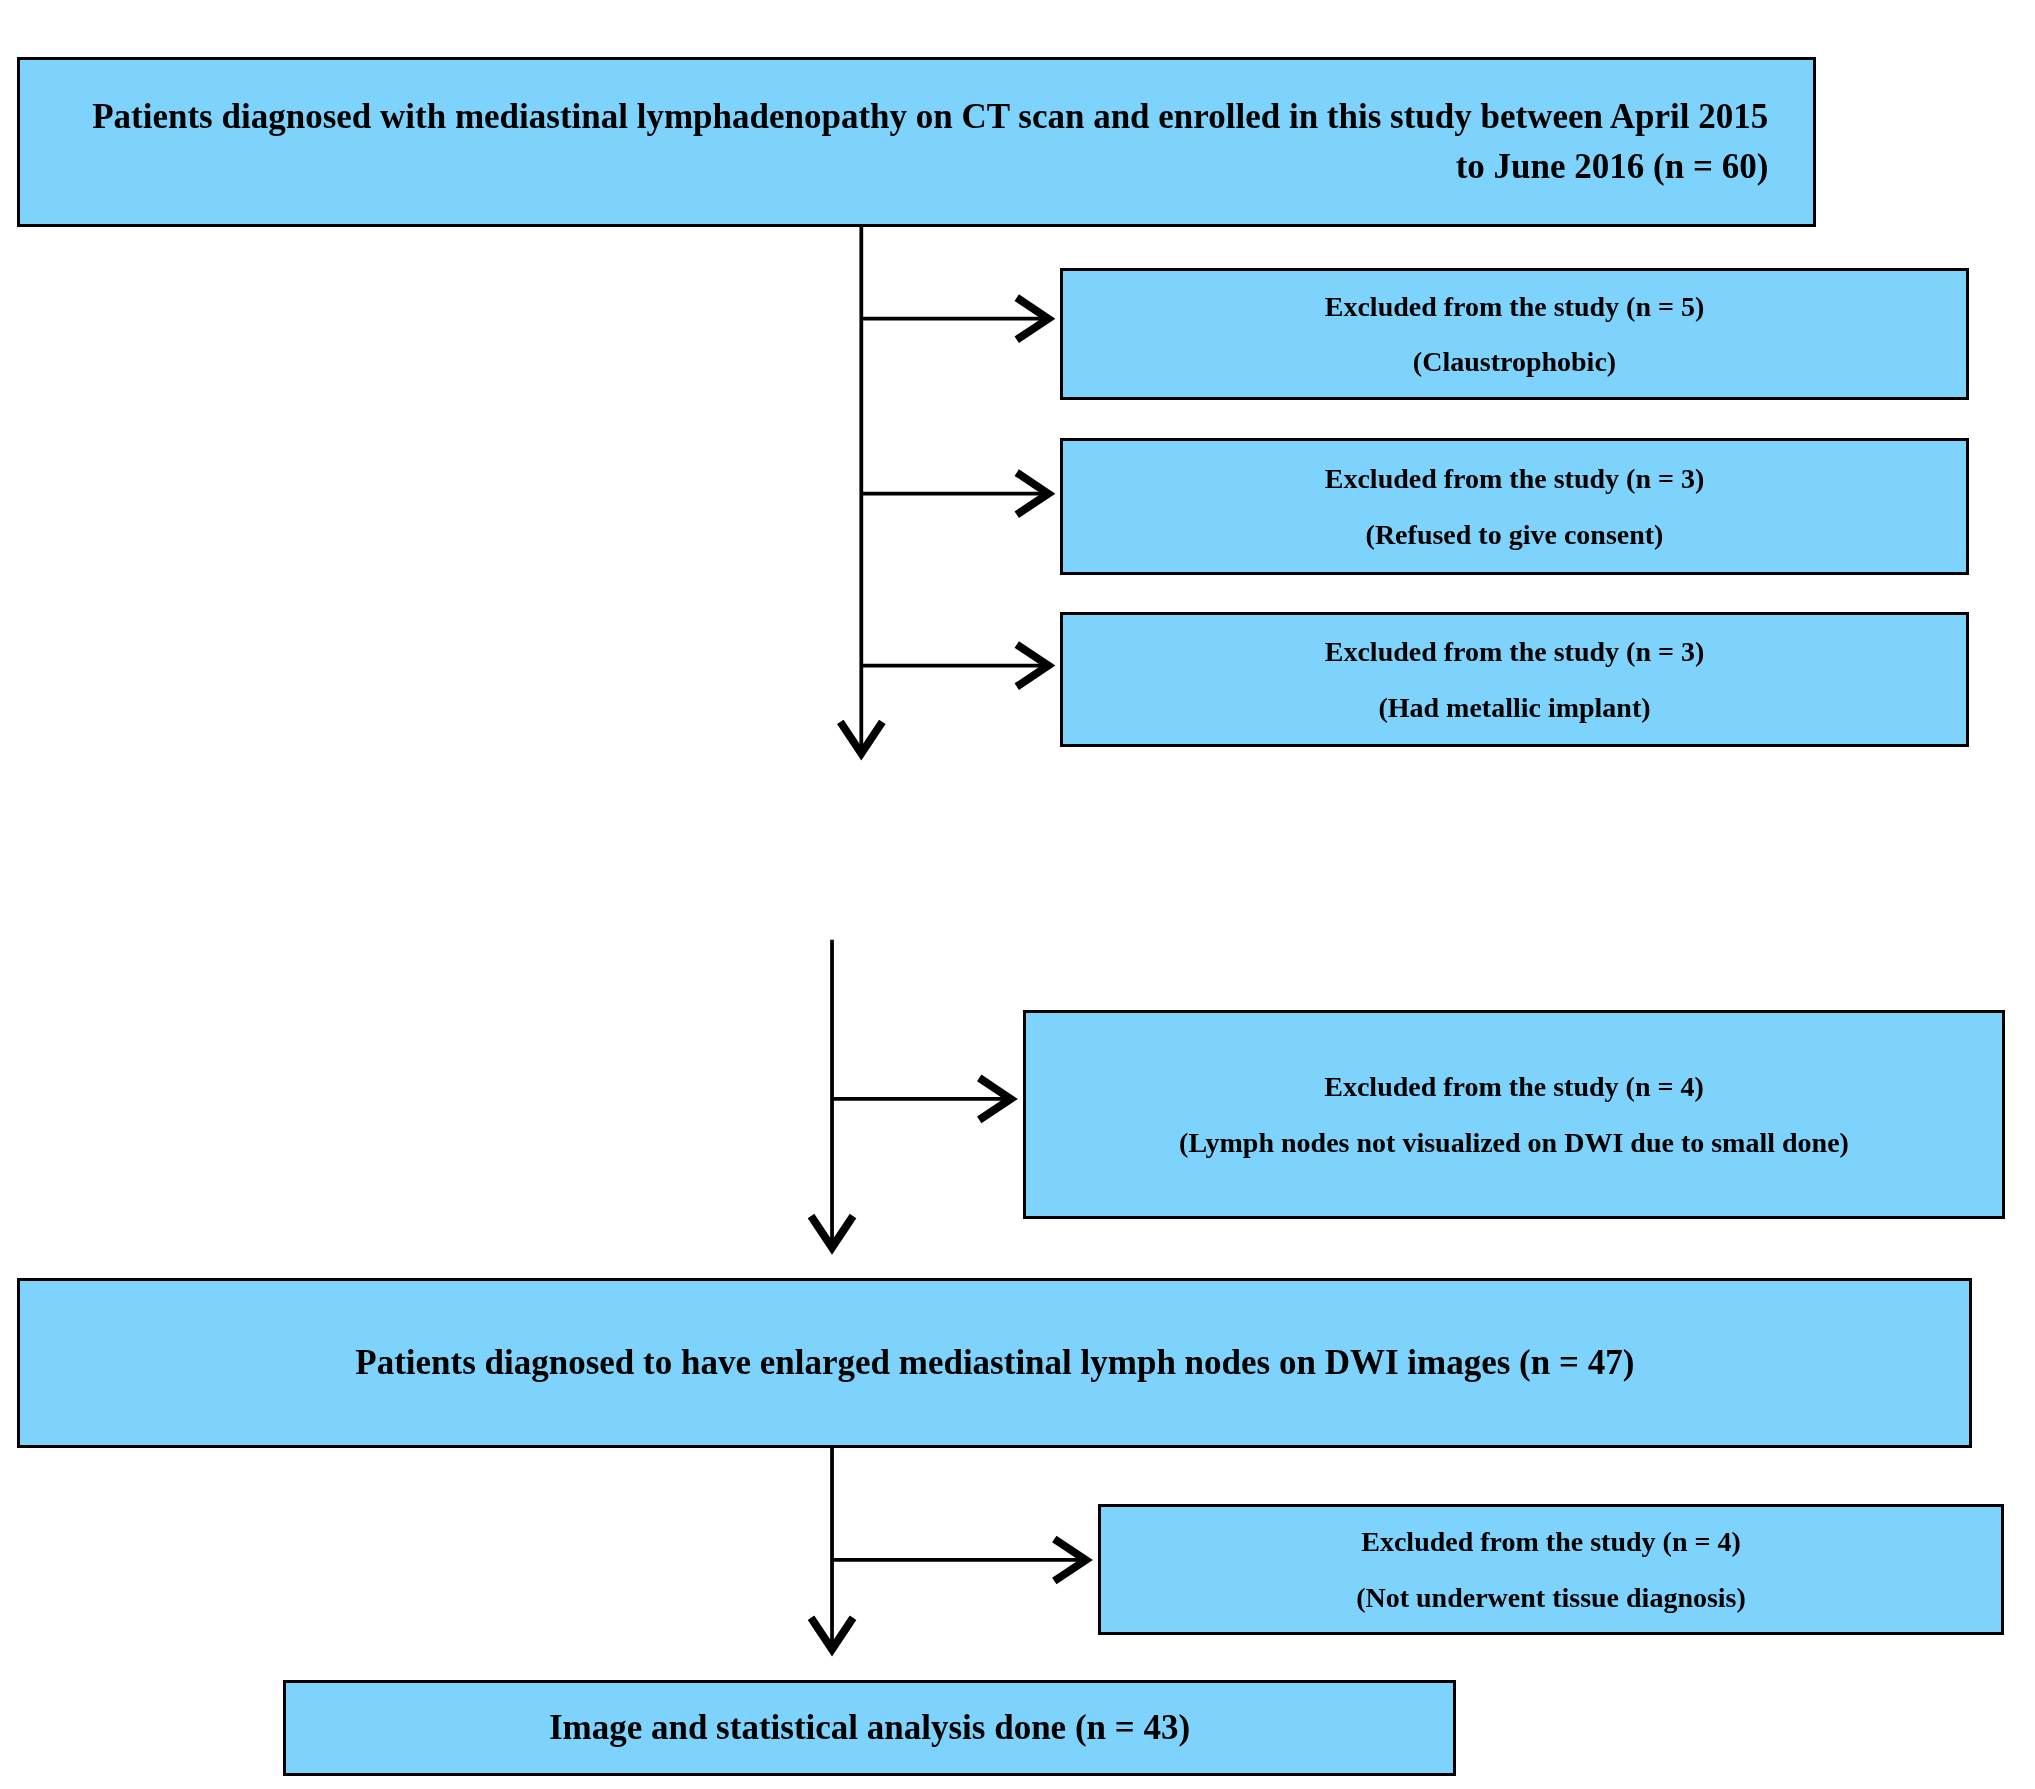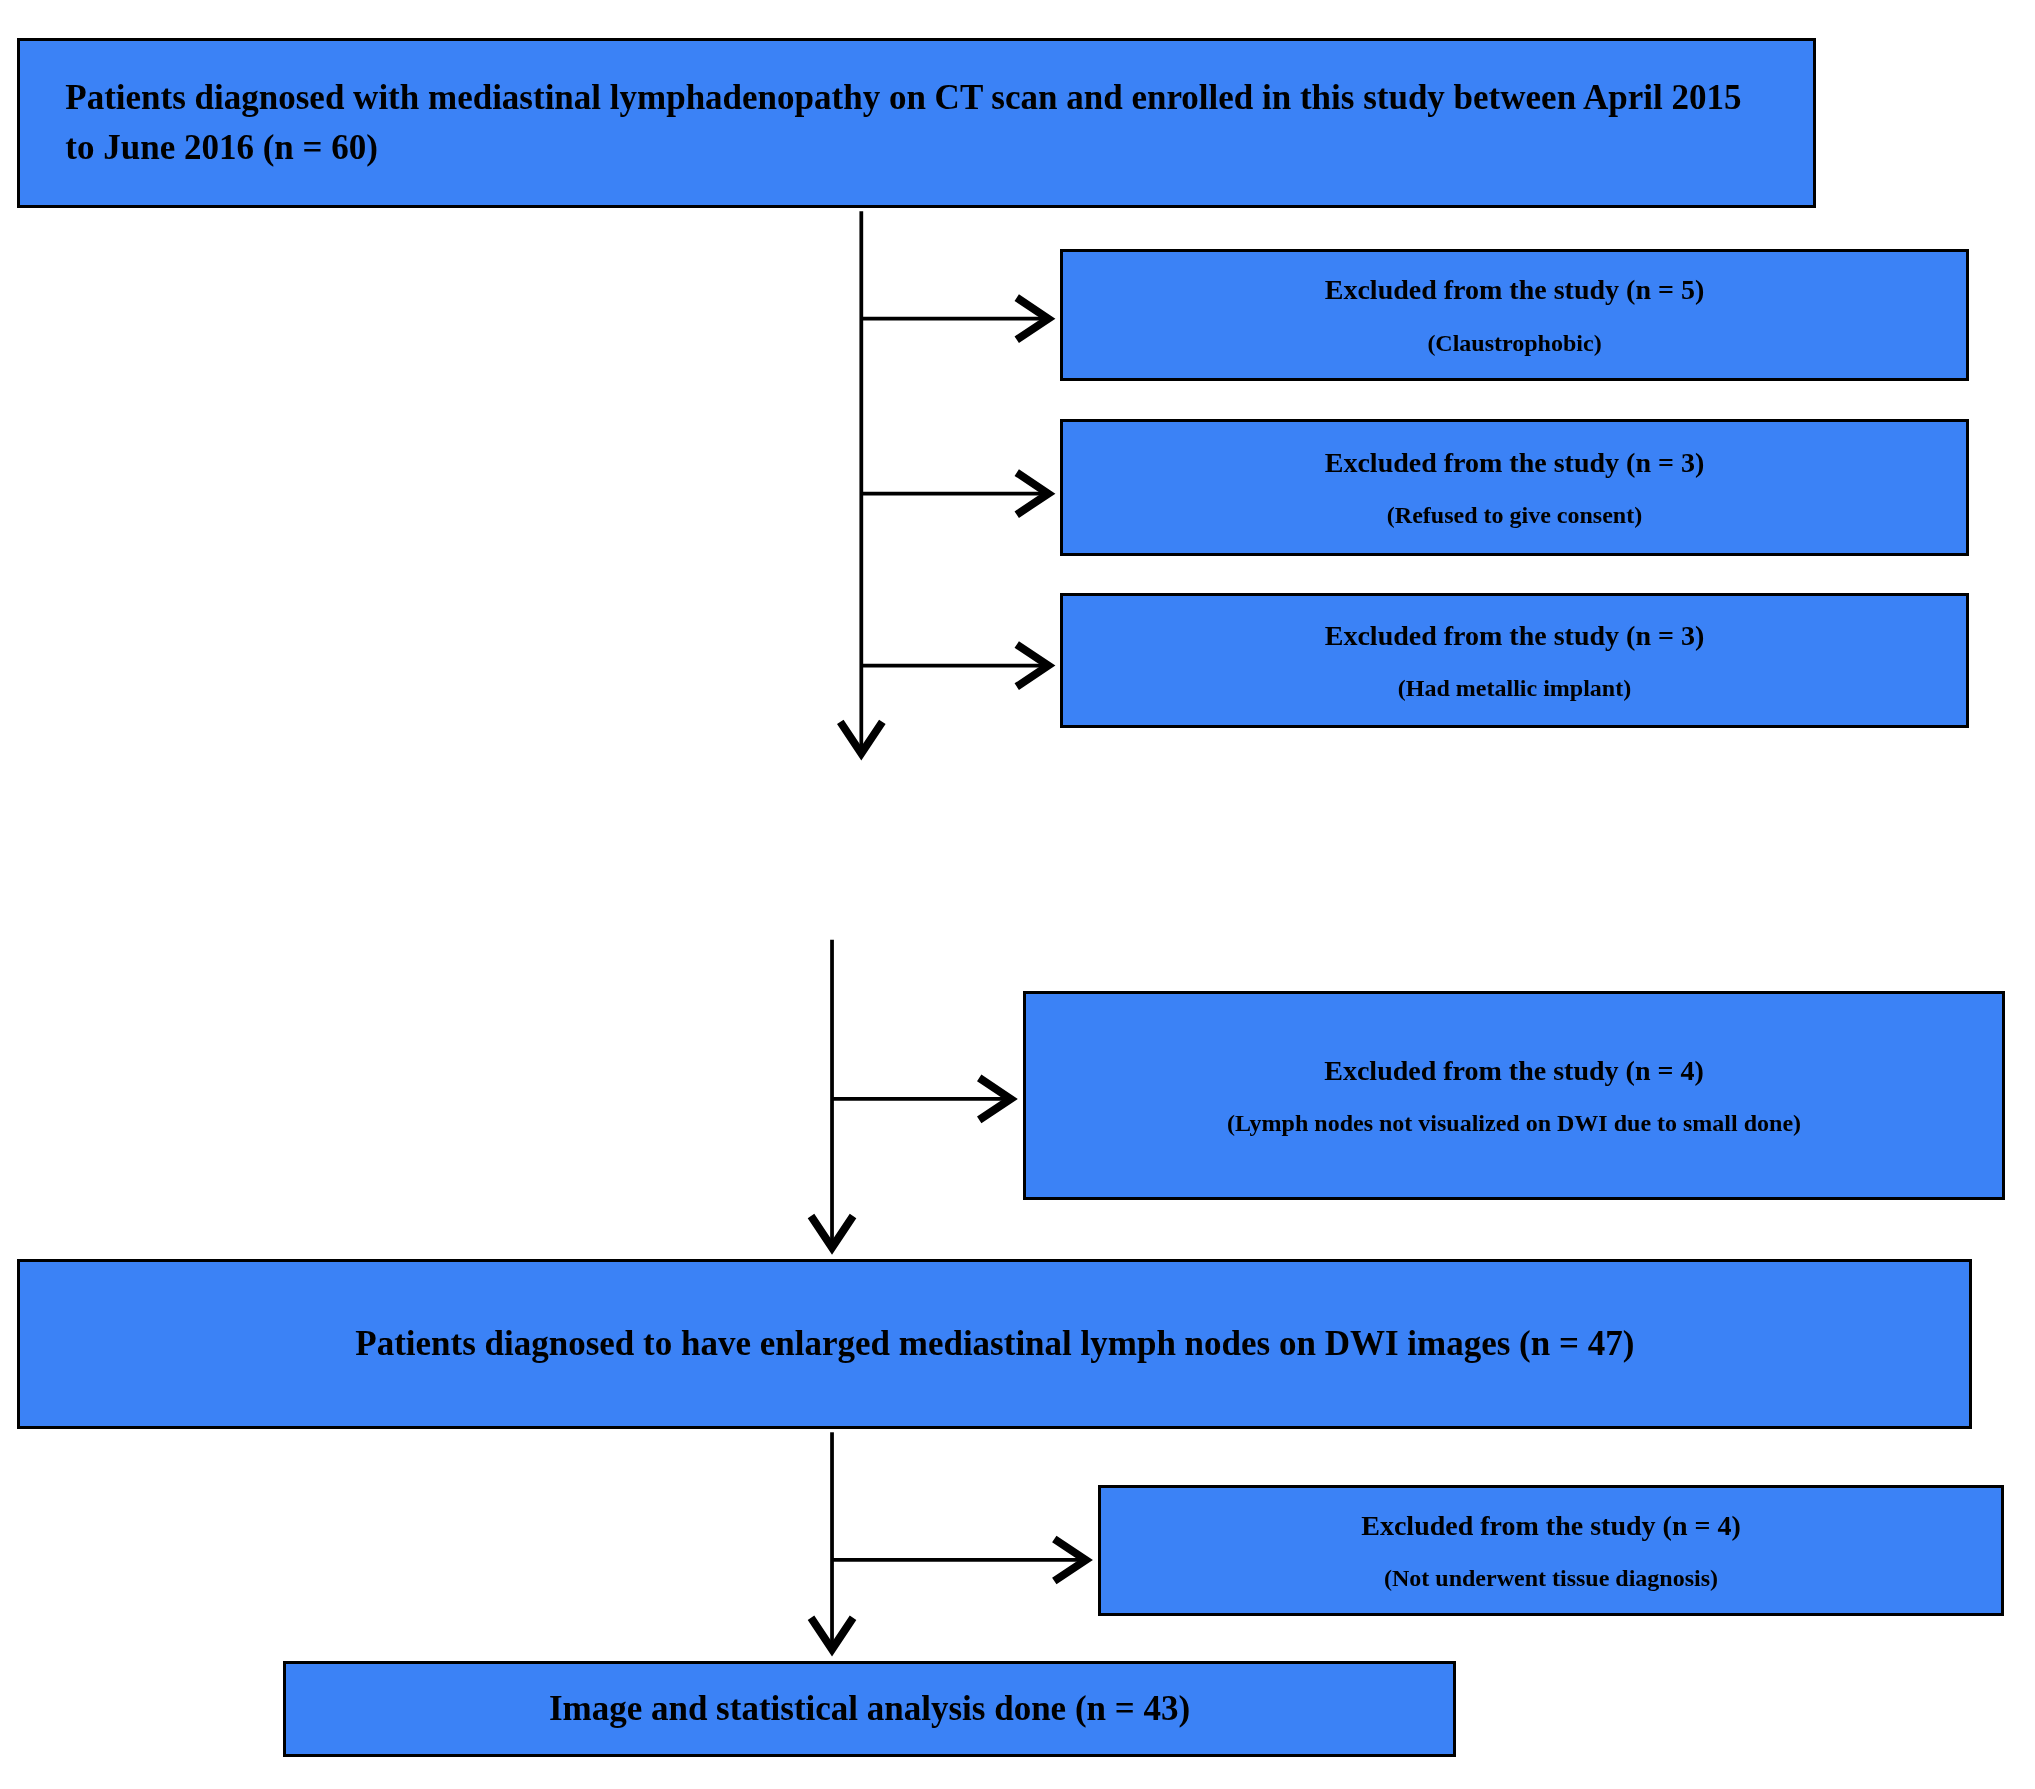--- a/index.html
+++ b/index.html
@@ -24,40 +24,41 @@
     position: absolute;
     left: 0;
     top: 0;
     width: 2035px;
     height: 1790px;
   }
   .box {
     position: absolute;
     box-sizing: border-box;
     border: 3.8px solid #000000;
-    background: #3b82f6;
+    background: #7dd3fc;
     display: flex;
     flex-direction: column;
     align-items: center;
     justify-content: center;
-    text-align: left;
+    text-align: right;
     font-weight: bold;
+    margin-top: 19px;
   }
   .box .txt {
     font-size: 35px;
     line-height: 1.42;
     font-weight: bold;
   }
   .box.excl .title {
     font-size: 28px;
     line-height: 1.3;
     font-weight: bold;
   }
   .box.excl .reason {
-    font-size: 24px;
+    font-size: 28px;
     line-height: 1.25;
     margin-top: 19.5px;
     font-weight: bold;
   }
   
   #box-enrolled  { left: 17.3px;   top: 38px;   width: 1799px; height: 170px; padding: 0 45px; }
   #box-mri       { left: 17.3px;   top: 766px; width: 1649px; height: 170px; padding: 0 30px; }
   #box-dwi       { left: 17.3px;   top: 1259px; width: 1955px; height: 170px; padding: 0 30px; }
   #box-analysis  { left: 283px;  top: 1661px; width: 1173px; height: 96px; padding: 0 26px; }
   

